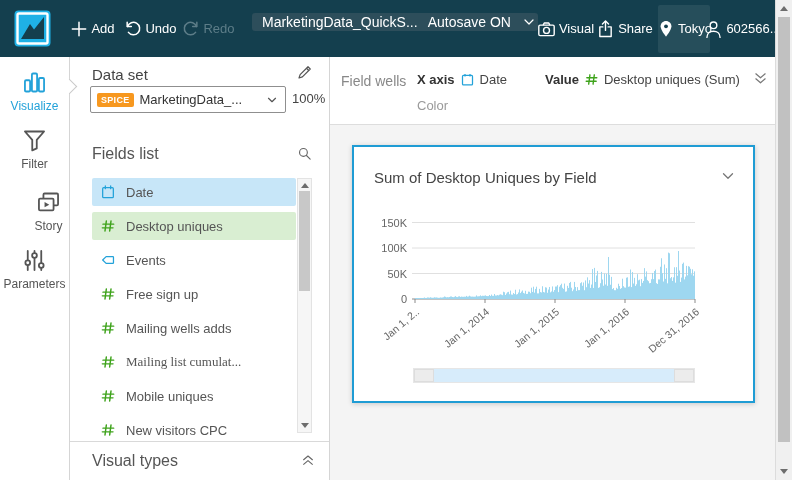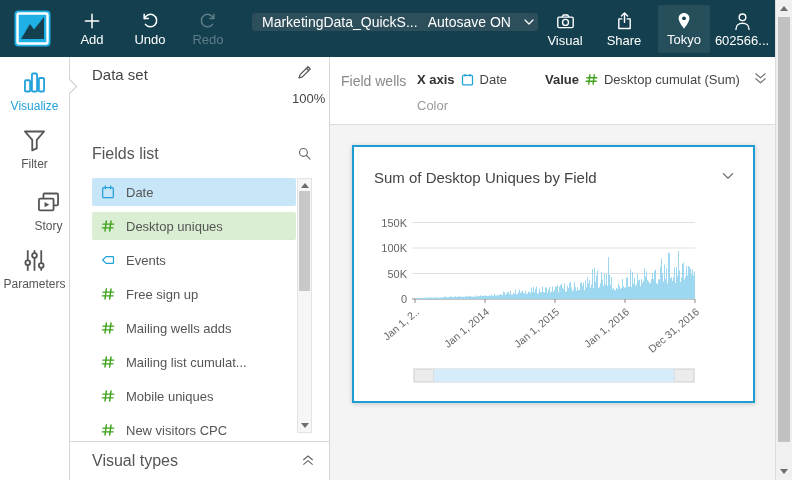--- a/index.html
+++ b/index.html
@@ -2,21 +2,21 @@
 <html><head>
 <meta charset="utf-8">
 <style>
   * { margin:0; padding:0; box-sizing:border-box; }
   html,body { width:792px; height:480px; overflow:hidden; }
   body { font-family:"Liberation Sans","DejaVu Sans",sans-serif; position:relative; background:#fff; }
 
   
   .header { position:absolute; left:0; top:0; width:775px; height:57px; background:#143f4e; color:#fff; }
   .logo { position:absolute; left:14px; top:10px; width:37px; height:37px; cursor:pointer; }
-  .hbtn { position:absolute; top:5px; height:48px; display:flex; flex-direction:column; align-items:center; justify-content:center; gap:2px; cursor:pointer; color:#fff; }
+  .hbtn { position:absolute; top:5px; height:48px; display:flex; flex-direction:row; align-items:center; justify-content:center; gap:2px; cursor:pointer; color:#fff; }
   .hbtn .lbl { font-size:13px; line-height:14px; white-space:nowrap; }
   .hbtn.disabled { color:#5d7d88; }
   .hbtn-add { left:68px;  width:48px; }
   .hbtn-undo{ left:124px; width:52px; }
   .hbtn-redo{ left:182px; width:52px; }
   .hbtn-capture{ left:538px; width:54px; }
   .hbtn-share{ left:600px; width:48px; }
   .hbtn-tokyo{ left:658px; width:52px; background:rgba(255,255,255,0.08); border-radius:2px; }
   .hbtn-user{ left:712px; width:60px; }
   .title-dd { position:absolute; left:252px; top:13px; width:286px; height:18px; background:#2d4e5b; border-radius:3px; display:flex; align-items:center; padding:0 10px; gap:10px; cursor:pointer; }
@@ -222,20 +222,29 @@
 
 <div class="panel">
   <div class="panel-h1 ds-label">Data set</div>
   <span class="pencil ic">
       <svg viewBox="0 0 24 24" width="18" height="18" fill="none" stroke="currentColor" stroke-width="1.6" stroke-linejoin="round">
         <path d="M4 20l1.5-4.5L16 5l3 3L8.5 18.5 4 20z"></path>
         <path d="M14 7l3 3"></path>
       </svg>
     </span>
 
+  <div class="ds-dd">
+    <span class="spice">SPICE</span>
+    <span class="ds-name">MarketingData_...</span>
+    <span class="ic chev">
+        <svg viewBox="0 0 24 24" width="14" height="14" fill="none" stroke="currentColor" stroke-width="2" stroke-linecap="round" stroke-linejoin="round">
+          <path d="M6 9l6 6 6-6"></path>
+        </svg>
+      </span>
+  </div>
   <div class="pct">100%</div>
 
   <div class="panel-h1 fl-title">Fields list</div>
   <span class="fl-search ic">
       <svg viewBox="0 0 24 24" width="17" height="17" fill="none" stroke="currentColor" stroke-width="1.6" stroke-linecap="round">
         <circle cx="10.5" cy="10.5" r="5.5"></circle>
         <path d="M14.8 14.8L20 20"></path>
       </svg>
     </span>
 
@@ -274,21 +283,21 @@
         <span class="lbl">Free sign up</span>
       </div>
       <div class="frow" style="top: 136px;">
         <span class="ic">
           <svg viewBox="0 0 24 24" width="16" height="16" fill="none" stroke="#3fa31c" stroke-width="2.2" stroke-linecap="round" stroke-linejoin="round">
             <path d="M9.5 4.5l-2 15M16.5 4.5l-2 15M4.5 9.2h16M3.5 14.8h16"></path>
           </svg>
         </span>
         <span class="lbl">Mailing wells adds</span>
       </div>
-      <div class="frow" style="top: 170px;">
+      <div class="frow" style="top: 170px; font-family: Liberation Serif, serif;">
         <span class="ic">
           <svg viewBox="0 0 24 24" width="16" height="16" fill="none" stroke="#3fa31c" stroke-width="2.2" stroke-linecap="round" stroke-linejoin="round">
             <path d="M9.5 4.5l-2 15M16.5 4.5l-2 15M4.5 9.2h16M3.5 14.8h16"></path>
           </svg>
         </span>
         <span class="lbl">Mailing list cumulat...</span>
       </div>
       <div class="frow" style="top: 204px;">
         <span class="ic">
           <svg viewBox="0 0 24 24" width="16" height="16" fill="none" stroke="#3fa31c" stroke-width="2.2" stroke-linecap="round" stroke-linejoin="round">
@@ -337,21 +346,21 @@
         </span>
       <span class="val">Date</span>
     </div>
     <div class="well-chip wc-val">
       <b>Value</b>
       <span class="ic" style="color:#3fa31c">
           <svg viewBox="0 0 24 24" width="15" height="15" fill="none" stroke="currentColor" stroke-width="2.2" stroke-linecap="round">
             <path d="M9.5 4.5l-2 15M16.5 4.5l-2 15M4.5 9.2h16M3.5 14.8h16"></path>
           </svg>
         </span>
-      <span class="val">Desktop cumulat (Sum)</span>
+      <span class="val">Desktop uniques (Sum)</span>
     </div>
     <div class="well-chip wc-color">
       <span>Color</span>
     </div>
     <span class="collapse ic">
         <svg viewBox="0 0 24 24" width="17" height="17" fill="none" stroke="currentColor" stroke-width="1.7" stroke-linejoin="round">
           <path d="M5 5l7 6 7-6"></path>
           <path d="M5 12l7 6 7-6"></path>
         </svg>
       </span>

